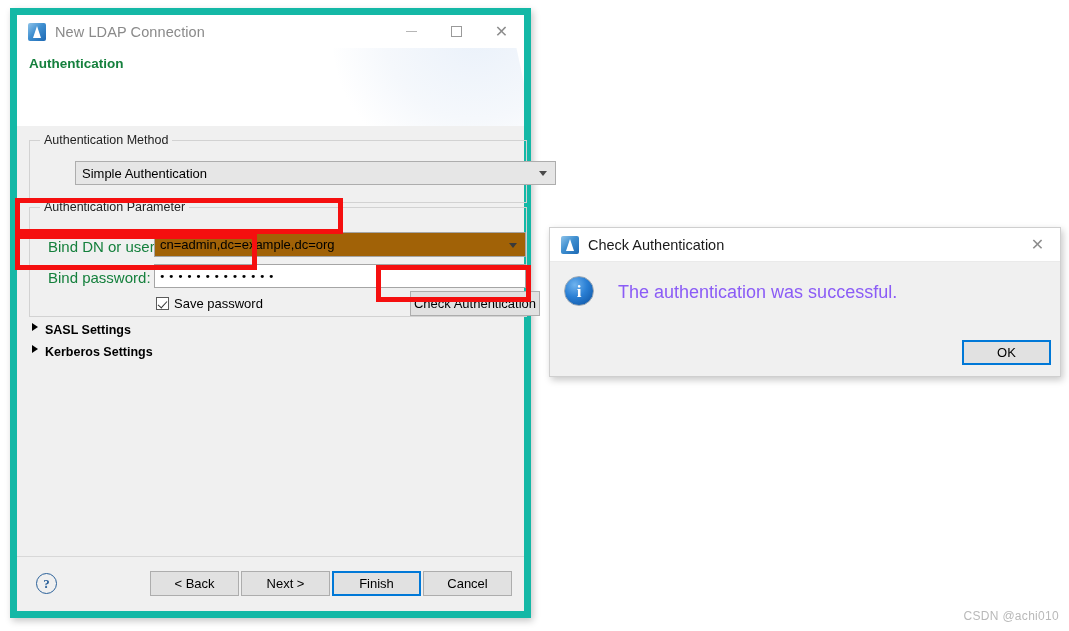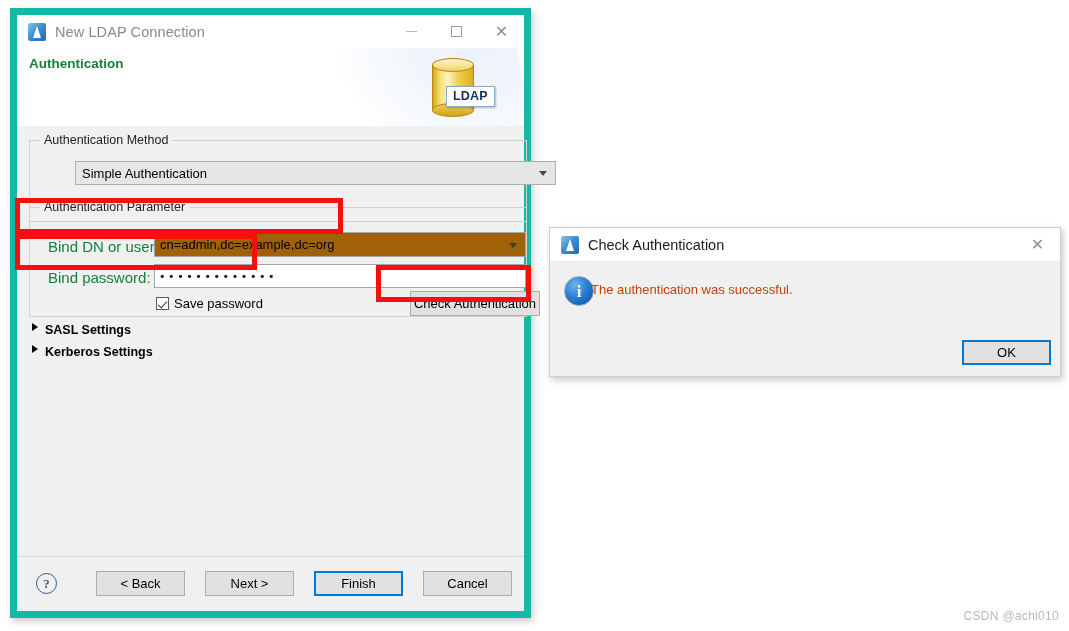--- a/index.html
+++ b/index.html
@@ -220,21 +220,21 @@
     background: #f0f0f0;
     padding: 0 4px;
     font-size: 12.5px;
     color: #222222;
   }
 
   #group-auth-method {
     left: 12px;
     top: 14px;
     width: 498px;
-    height: 82px;
+    height: 63px;
   }
   #group-auth-param {
     left: 12px;
     top: 81px;
     width: 498px;
     height: 110px;
   }
 
   .combo {
     position: absolute;
@@ -403,21 +403,21 @@
     display: flex;
     align-items: center;
     justify-content: center;
     font-family: "Liberation Serif", serif;
   }
   .footer-buttons {
     position: absolute;
     right: 12px;
     top: 14px;
     display: flex;
-    gap: 20px;
+    gap: 2px;
   }
   .footer-buttons .btn {
     width: 89px;
     height: 25px;
   }
   .btn-default {
     border: 2px solid #0078d7 !important;
     background: #e1e1e1;
   }
 
@@ -475,24 +475,24 @@
     align-items: center;
     justify-content: center;
     color: #ffffff;
     font-size: 17px;
     font-weight: bold;
     font-family: "Liberation Serif", serif;
     line-height: 1;
   }
   .msg-text {
     position: absolute;
-    left: 41px;
+    left: 68px;
     top: 20px;
-    font-size: 13px;
-    color: #c2410c;
+    font-size: 18px;
+    color: #8b5cf6;
   }
   #btn-ok {
     position: absolute;
     right: 9px;
     bottom: 12px;
     width: 89px;
     height: 25px;
   }
 
   
@@ -522,28 +522,20 @@
       </div>
       <div class="win-btn">
         <span class="glyph-close">✕</span>
       </div>
     </div>
   </div>
 
   <div class="wiz-header">
     <div class="wiz-header-deco"></div>
     <div class="wiz-title">Authentication</div>
-    <div class="ldap-icon">
-      <div class="db-cyl">
-        <div class="db-body"></div>
-        <div class="db-bottom"></div>
-        <div class="db-top"></div>
-      </div>
-      <div class="ldap-card">LDAP</div>
-    </div>
   </div>
 
   <div class="wiz-body">
 
     <div class="group" id="group-auth-method">
       <span class="group-label">Authentication Method</span>
       <div class="combo" id="combo-auth-method">
         <span>Simple Authentication</span>
         <span class="arrow"></span>
       </div>

